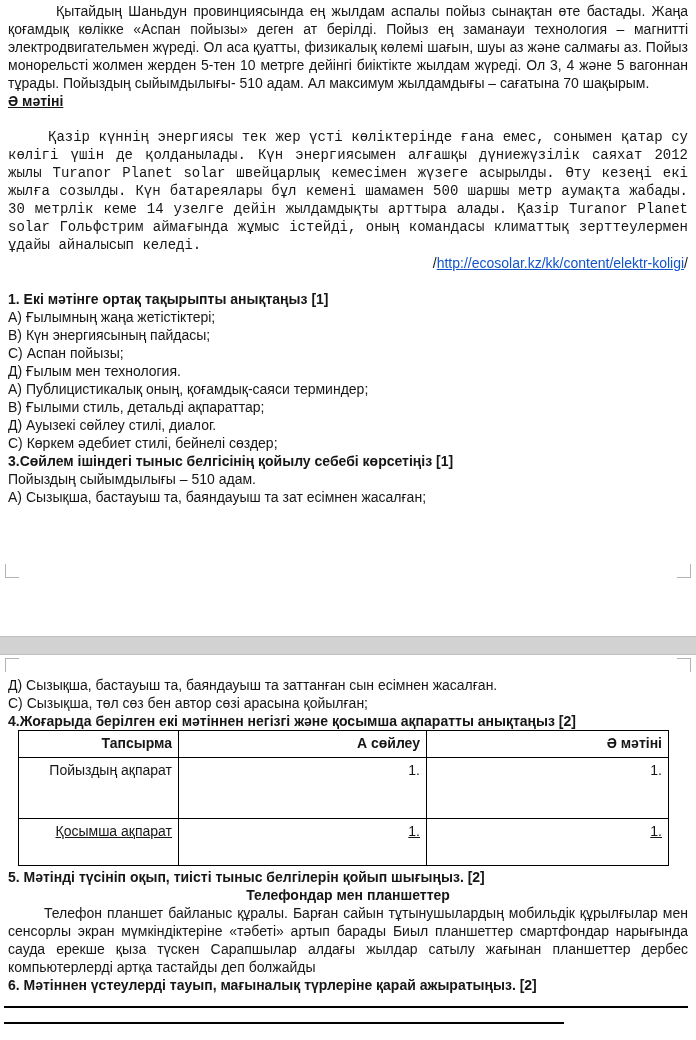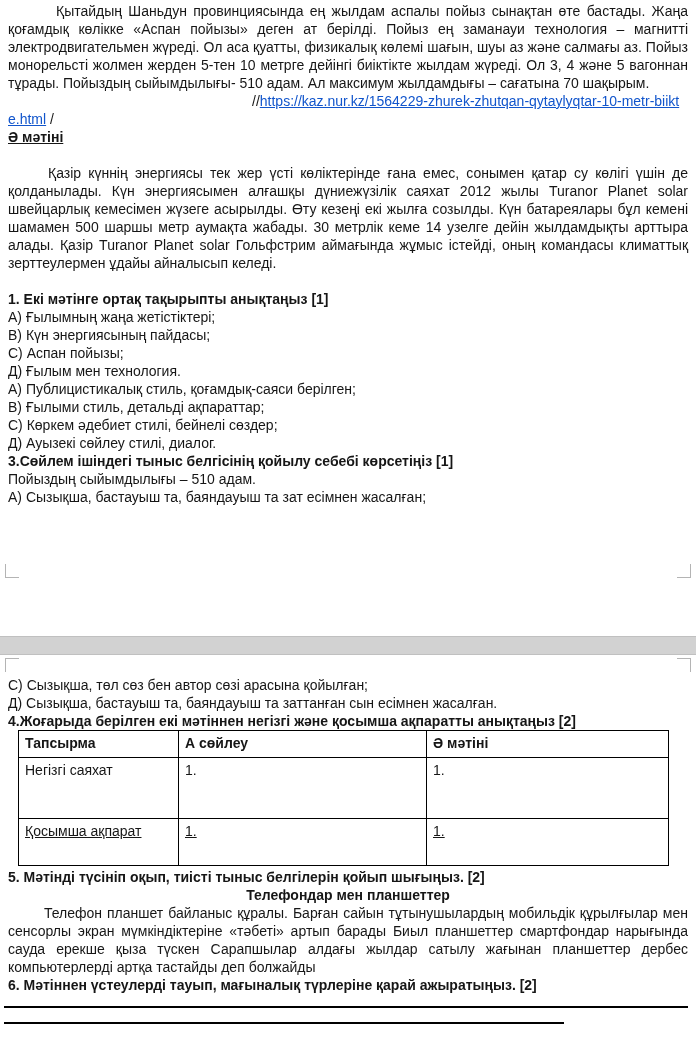--- a/index.html
+++ b/index.html
@@ -19,21 +19,21 @@
   .page-content {
     padding: 2px 8px 0 8px;
   }
   .page-1 {
     height: 560px;
     overflow: hidden;
   }
   p { margin: 0; }
   .justify { text-align: justify; }
   .indent-1 { text-indent: 48px; }
-  .indent-2 { text-indent: 40px; }
+  .indent-2 { text-indent: 40px; font-family: Liberation Mono, monospace; }
   .indent-3 { text-indent: 36px; }
   .bold { font-weight: bold; }
   .italic { }
   .center { text-align: center; }
   .right { text-align: right; }
   .spacer { height: 18px; }
   .heading-underline {
     font-weight: bold;
     text-decoration: underline;
   }
@@ -76,21 +76,21 @@
   table.answer-table {
     border-collapse: collapse;
     width: 650px;
     margin: 0 0 2px 10px;
     table-layout: fixed;
   }
   table.answer-table th,
   table.answer-table td {
     border: 1px solid #000000;
     vertical-align: top;
-    text-align: left;
+    text-align: right;
     padding: 3px 6px;
     font-size: 14px;
     line-height: 18px;
     margin-top: 38px;
   }
   table.answer-table th { font-weight: bold; height: 20px; }
   col.c1 { width: 160px; }
   col.c2 { width: 248px; }
   col.c3 { width: 242px; }
   tr.row-main td { height: 54px; }
@@ -111,77 +111,77 @@
     height: 2px;
   }
 </style>
 </head>
 <body>
 
 <div class="page-content page-1">
 
   <p class="justify indent-1">Қытайдың Шаньдун провинциясында ең жылдам аспалы пойыз сынақтан өте бастады. Жаңа қоғамдық көлікке «Аспан пойызы» деген ат берілді. Пойыз ең заманауи технология – магнитті электродвигательмен жүреді. Ол аса қуатты, физикалық көлемі шағын, шуы аз және салмағы аз. Пойыз монорельсті жолмен жерден 5-тен 10 метрге дейінгі биіктікте жылдам жүреді. Ол 3, 4 және 5 вагоннан тұрады. Пойыздың сыйымдылығы- 510 адам. Ал максимум жылдамдығы – сағатына 70 шақырым.</p>
 
-  <p class="link-line-a"><span>//</span><a class="doclink">https://kaz.nur.kz/1564229-zhurek-zhutqan-qytaylyqtar-10-metr-biikte.html</a><span> /</span></p>
 
   <p class="heading-underline">Ә мәтіні</p>
 
   <div class="spacer"></div>
 
   <p class="justify indent-2">Қазір күннің энергиясы тек жер үсті көліктерінде ғана емес, сонымен қатар су көлігі үшін де қолданылады. Күн энергиясымен алғашқы дүниежүзілік саяхат 2012 жылы Turanor Planet solar швейцарлық кемесімен жүзеге асырылды. Өту кезеңі екі жылға созылды. Күн батареялары бұл кемені шамамен 500 шаршы метр аумақта жабады. 30 метрлік кеме 14 узелге дейін жылдамдықты арттыра алады. Қазір Turanor Planet solar Гольфстрим аймағында жұмыс істейді, оның командасы климаттық зерттеулермен ұдайы айналысып келеді.</p>
 
+  <p class="right"><span>/</span><a class="doclink">http://ecosolar.kz/kk/content/elektr-koligi</a><span>/</span></p>
 
   <div class="spacer"></div>
 
   <p class="bold">1. Екі мәтінге ортақ тақырыпты анықтаңыз [1]</p>
   <p>А) Ғылымның жаңа жетістіктері;</p>
   <p>В) Күн энергиясының пайдасы;</p>
   <p>С) Аспан пойызы;</p>
   <p>Д) Ғылым мен технология.</p>
 
-  <p>А) Публицистикалық стиль, қоғамдық-саяси берілген;</p>
+  <p>А) Публицистикалық оның, қоғамдық-саяси терминдер;</p>
   <p>В) Ғылыми стиль, детальді ақпараттар;</p>
+  <p>Д) Ауызекі сөйлеу стилі, диалог.</p>
   <p>С) Көркем әдебиет стилі, бейнелі сөздер;</p>
-  <p>Д) Ауызекі сөйлеу стилі, диалог.</p>
 
   <p class="bold">3.Сөйлем ішіндегі тыныс белгісінің қойылу себебі көрсетіңіз [1]</p>
   <p class="italic">Пойыздың сыйымдылығы – 510 адам.</p>
   <p>А) Сызықша, бастауыш та, баяндауыш та  зат есімнен жасалған;</p>
 
 </div>
 
 <div class="page-break">
   <div class="corner bl"></div>
   <div class="corner br"></div>
   <div class="gap-band"></div>
   <div class="corner tl"></div>
   <div class="corner tr"></div>
 </div>
 
 <div class="page-content">
 
+  <p>Д) Сызықша, бастауыш та, баяндауыш та заттанған сын есімнен жасалған.</p>
   <p>С) Сызықша, төл сөз бен автор сөзі арасына қойылған;</p>
-  <p>Д) Сызықша, бастауыш та, баяндауыш та заттанған сын есімнен жасалған.</p>
 
   <p class="bold">4.Жоғарыда берілген екі мәтіннен негізгі және қосымша ақпаратты анықтаңыз [2]</p>
 
   <table class="answer-table">
     <colgroup>
       <col class="c1">
         <col class="c2">
         <col class="c3">
     </colgroup>
     <tbody>
         <tr>
       <th>Тапсырма</th>
       <th>А сөйлеу</th>
       <th>Ә мәтіні</th>
     </tr>
     <tr class="row-main">
-      <td>Негізгі саяхат</td>
+      <td>Пойыздың ақпарат</td>
       <td>1.</td>
       <td>1.</td>
     </tr>
     <tr class="row-extra">
       <td>Қосымша ақпарат</td>
       <td>1.</td>
       <td>1.</td>
     </tr>
   </tbody>
     </table>

